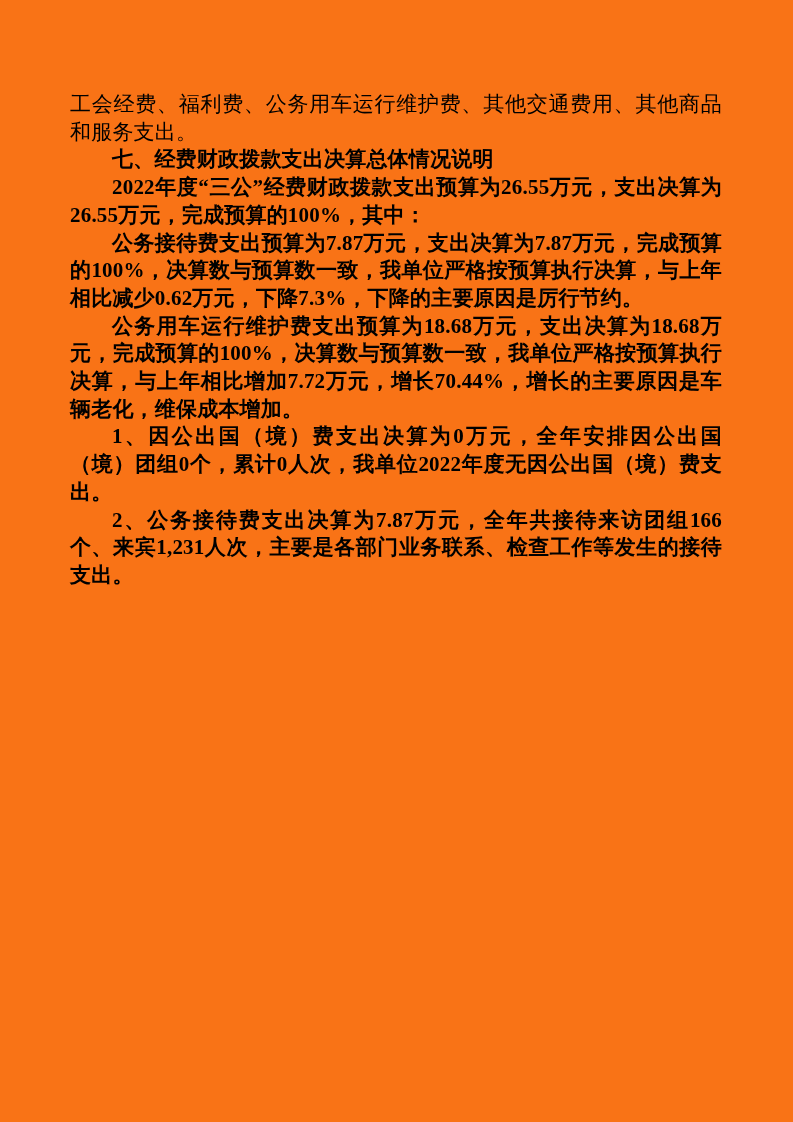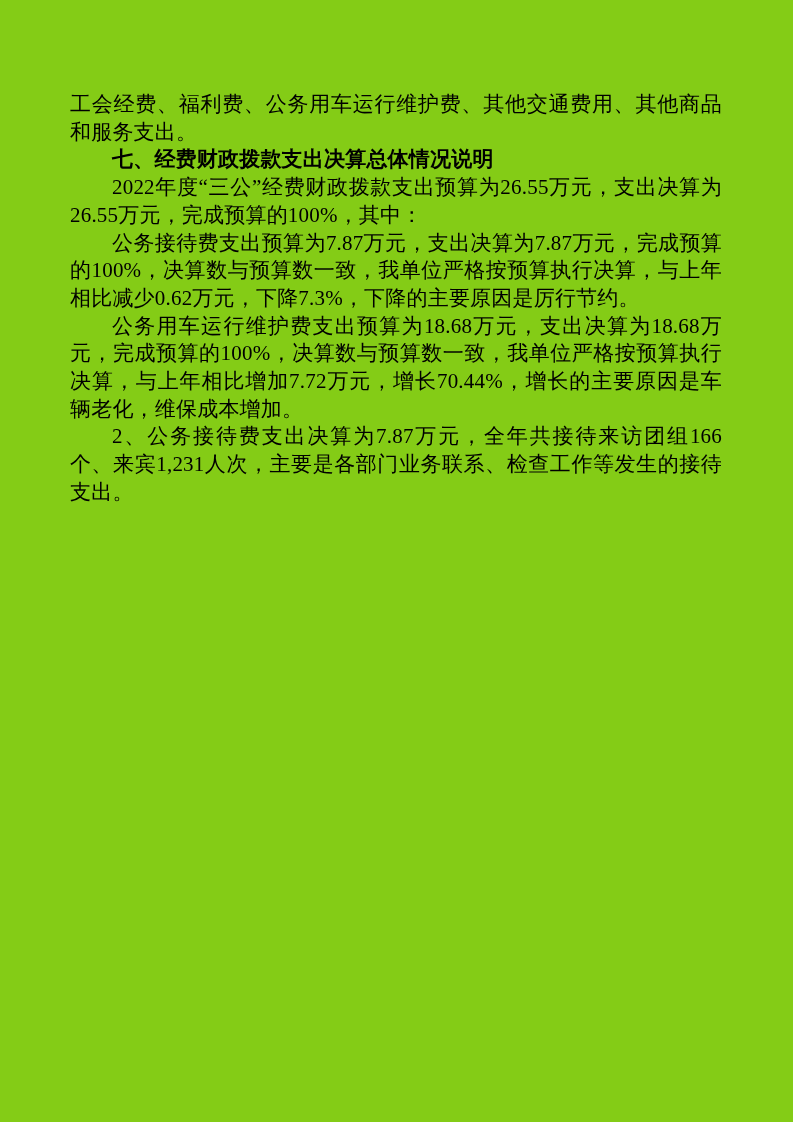--- a/index.html
+++ b/index.html
@@ -12,51 +12,53 @@
     background: #ffffff;
     position: relative;
     overflow: hidden;
   }
   .page {
     position: absolute;
     left: 0;
     top: 0;
     width: 793px;
     height: 1122px;
-    background: #84cc16;
+    background: #f97316;
   }
   .content {
     position: absolute;
     left: 70px;
     top: 91px;
     width: 652px;
     font-family: "Liberation Serif", "DejaVu Serif", serif;
     font-size: 21px;
     line-height: 27.7px;
     color: #000000;
     text-align: justify;
     letter-spacing: 0.2px;
   }
   .para {
     margin: 0;
     padding: 0;
     text-indent: 0;
   }
   .para.indent {
     text-indent: 2em;
+    font-weight: bold;
   }
   .para.bold {
     font-weight: bold;
   }
 </style>
 </head>
 <body>
 
 <div class="page">
   <div class="content" id="content">
       <p class="para">工会经费、福利费、公务用车运行维护费、其他交通费用、其他商品和服务支出。</p>
       <p class="para bold indent">七、经费财政拨款支出决算总体情况说明</p>
       <p class="para indent">2022年度“三公”经费财政拨款支出预算为26.55万元，支出决算为26.55万元，完成预算的100%，其中：</p>
       <p class="para indent">公务接待费支出预算为7.87万元，支出决算为7.87万元，完成预算的100%，决算数与预算数一致，我单位严格按预算执行决算，与上年相比减少0.62万元，下降7.3%，下降的主要原因是厉行节约。</p>
       <p class="para indent">公务用车运行维护费支出预算为18.68万元，支出决算为18.68万元，完成预算的100%，决算数与预算数一致，我单位严格按预算执行决算，与上年相比增加7.72万元，增长70.44%，增长的主要原因是车辆老化，维保成本增加。</p>
+      <p class="para indent">1、因公出国（境）费支出决算为0万元，全年安排因公出国（境）团组0个，累计0人次，我单位2022年度无因公出国（境）费支出。</p>
       <p class="para indent">2、公务接待费支出决算为7.87万元，全年共接待来访团组166个、来宾1,231人次，主要是各部门业务联系、检查工作等发生的接待支出。</p>
     </div>
 </div>
 
 </body></html>

